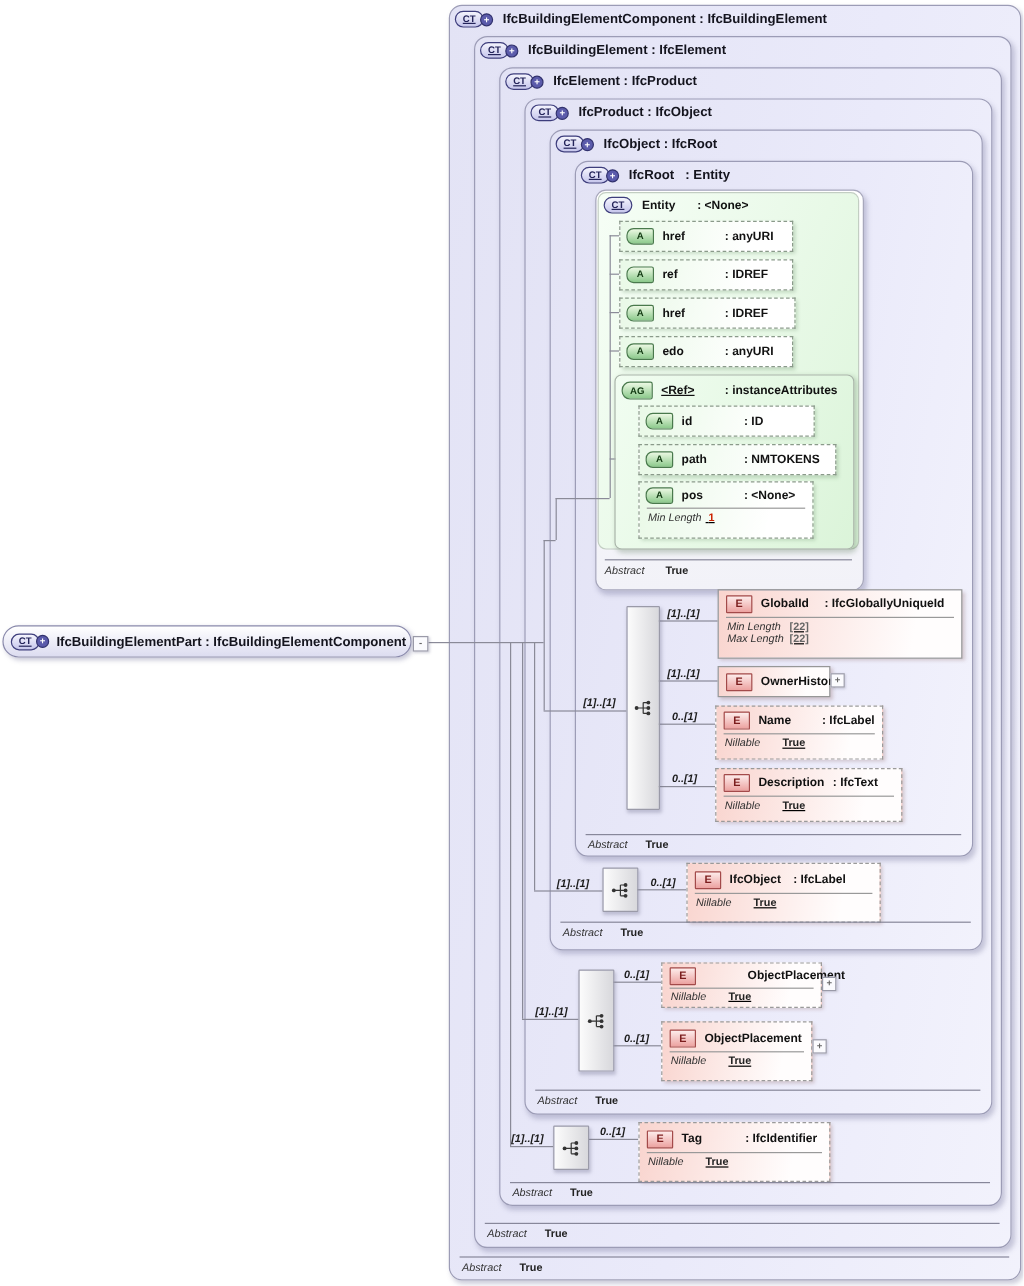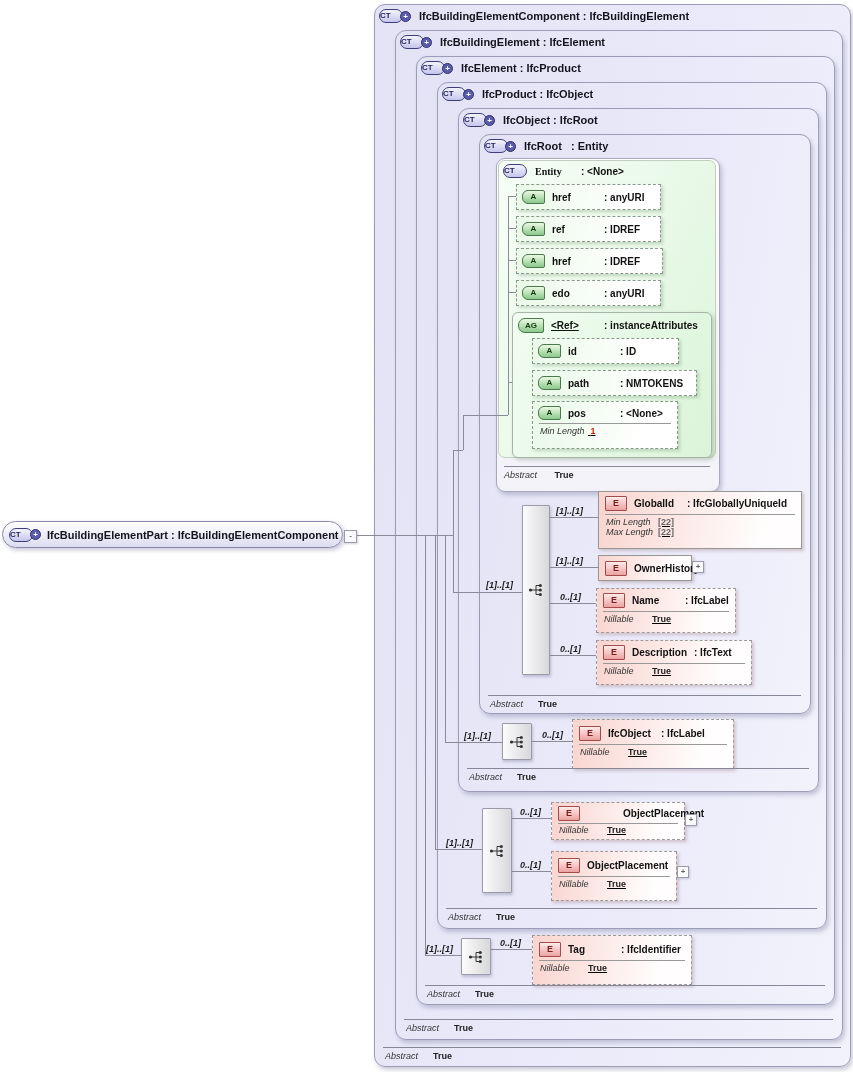--- a/index.html
+++ b/index.html
@@ -7,21 +7,21 @@
             font-family:"Liberation Sans", sans-serif; overflow:hidden; }
 
   
   .ct { position:absolute; background:linear-gradient(100deg,#e3e3f5 0%,#eaeafa 55%,#f2f2fc 100%);
         border:1px solid #9c9cb6; border-radius:11px;
         box-shadow:2px 3px 4px rgba(110,110,150,.35); }
   .cthead { position:absolute; display:flex; align-items:center; gap:8px; height:16px; }
   .ct-chip { display:inline-flex; align-items:center; flex:0 0 auto; }
   .ct-rect { width:22px; height:12px; background:linear-gradient(#f4f4fd,#c6c6ec);
              border:1.5px solid #3d3d7c; border-radius:7px; color:#24245a;
-             font:bold 8px/12px "Liberation Sans", sans-serif; text-align:left; }
+             font:bold 8px/12px "Liberation Sans", sans-serif; text-align:center;text-decoration:underline; }
   .ct-plus { width:9px; height:9px; border-radius:50%; background:#5b5bab; border:1px solid #32326e;
              color:#ffffff; font:bold 8px/9px "Liberation Sans", sans-serif; text-align:center; margin-left:-3px; }
   .ct-label { font-weight:bold; font-size:11px; color:#14141e; white-space:pre; }
 
   
   .sep  { position:absolute; height:1px; background:#87879a; }
   .fact { position:absolute; font-size:9px; color:#222; white-space:nowrap; }
   .fl   { font-style:italic; display:inline-block; min-width:48px; color:#333; }
   .fv   { font-weight:bold; color:#222; }
   .fv.gray { color:#666; }
@@ -131,21 +131,21 @@
         <span class="ct-rect">CT</span>
         <span class="ct-plus">+</span>
       </span>
     <span class="ct-label">IfcRoot   : Entity</span>
   </div>
 
   <div class="entity-outer" style="left:496px;top:158px;width:222px;height:332px;"></div>
   <div class="entity-green" style="left:498px;top:160px;width:216px;height:296px;"></div>
   <div class="cthead" style="left:503px;top:163px;">
     <span class="ct-rect">CT</span>
-    <span class="ct-label" style="font-size:10px;"><span class="ename" style="font-size:10px;min-width:46px;font-family:Liberation Serif, serif;">Entity</span><span class="atype">: &lt;None&gt;</span></span>
+    <span class="ct-label" style="font-size:10px;"><span class="ename" style="font-size:10px;min-width:46px;">Entity</span><span class="atype">: &lt;None&gt;</span></span>
   </div>
 
   <div class="hl" style="left:356px;top:535px;width:97px;"></div>
   <div class="vl" style="left:425px;top:535px;height:420px;"></div>
   <div class="vl" style="left:435px;top:535px;height:314px;"></div>
   <div class="vl" style="left:445px;top:535px;height:207px;"></div>
   <div class="vl" style="left:453px;top:450px;height:142px;"></div>
   <div class="hl" style="left:453px;top:450px;width:10px;"></div>
   <div class="vl" style="left:463px;top:415px;height:35px;"></div>
   <div class="hl" style="left:463px;top:415px;width:45px;"></div>

